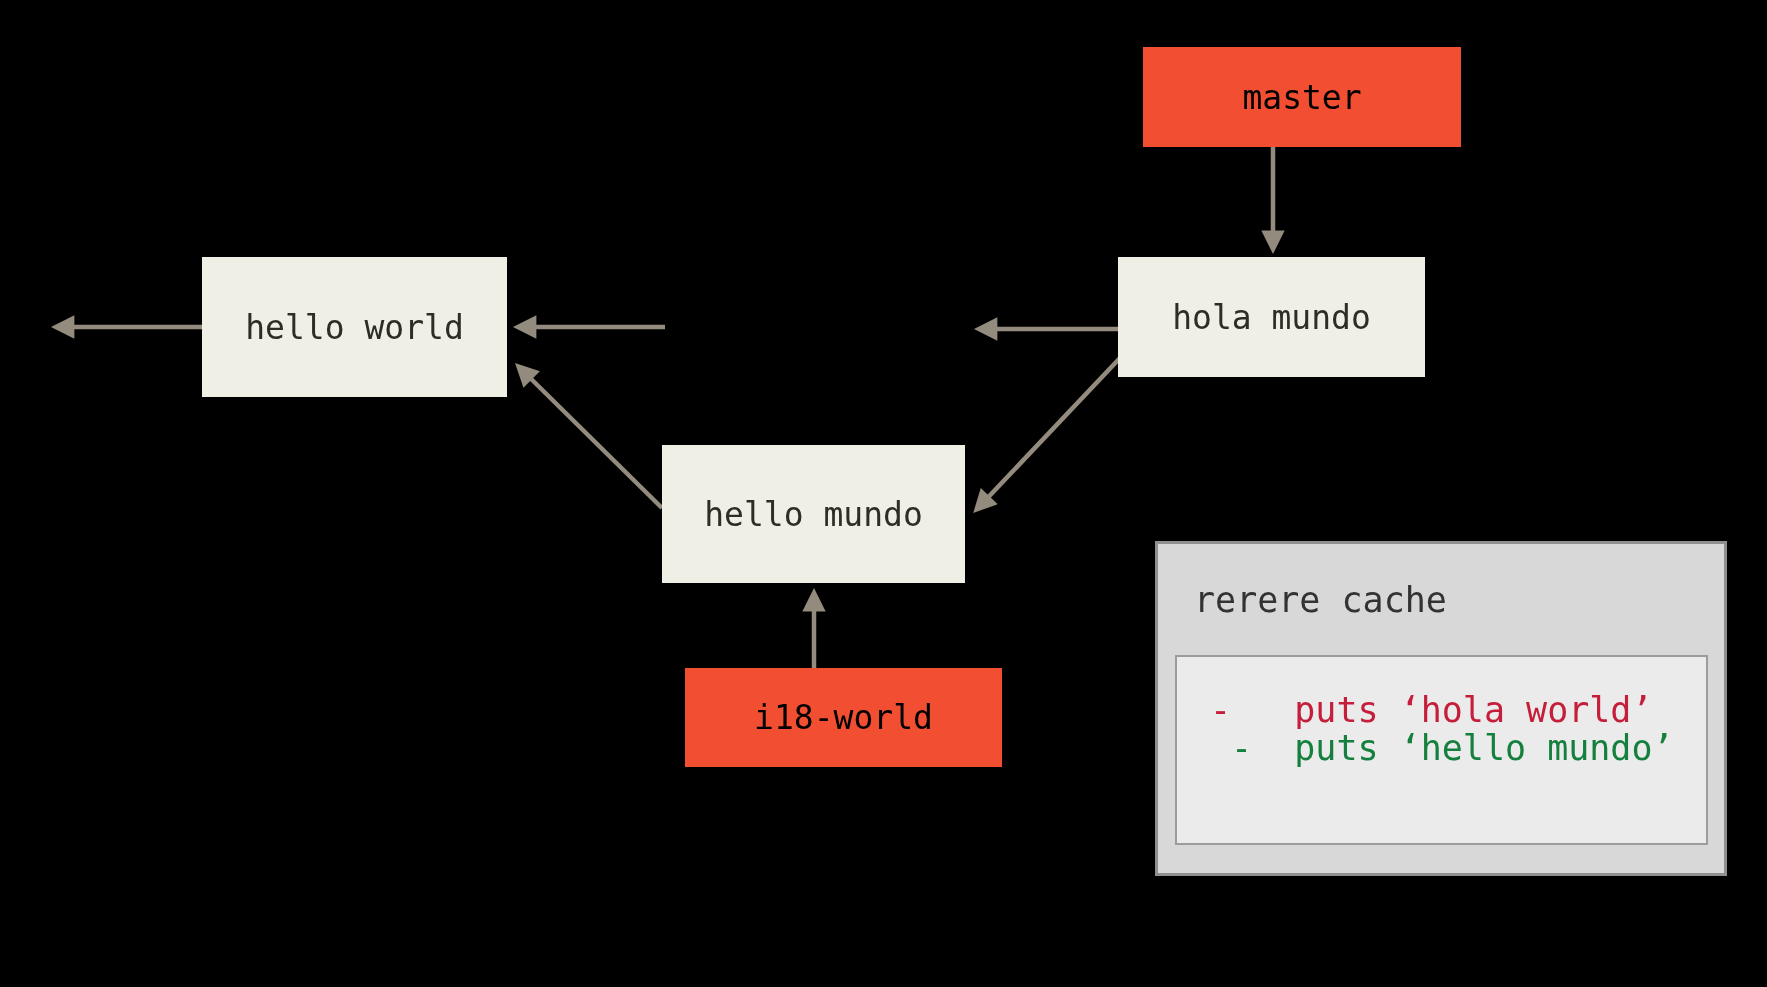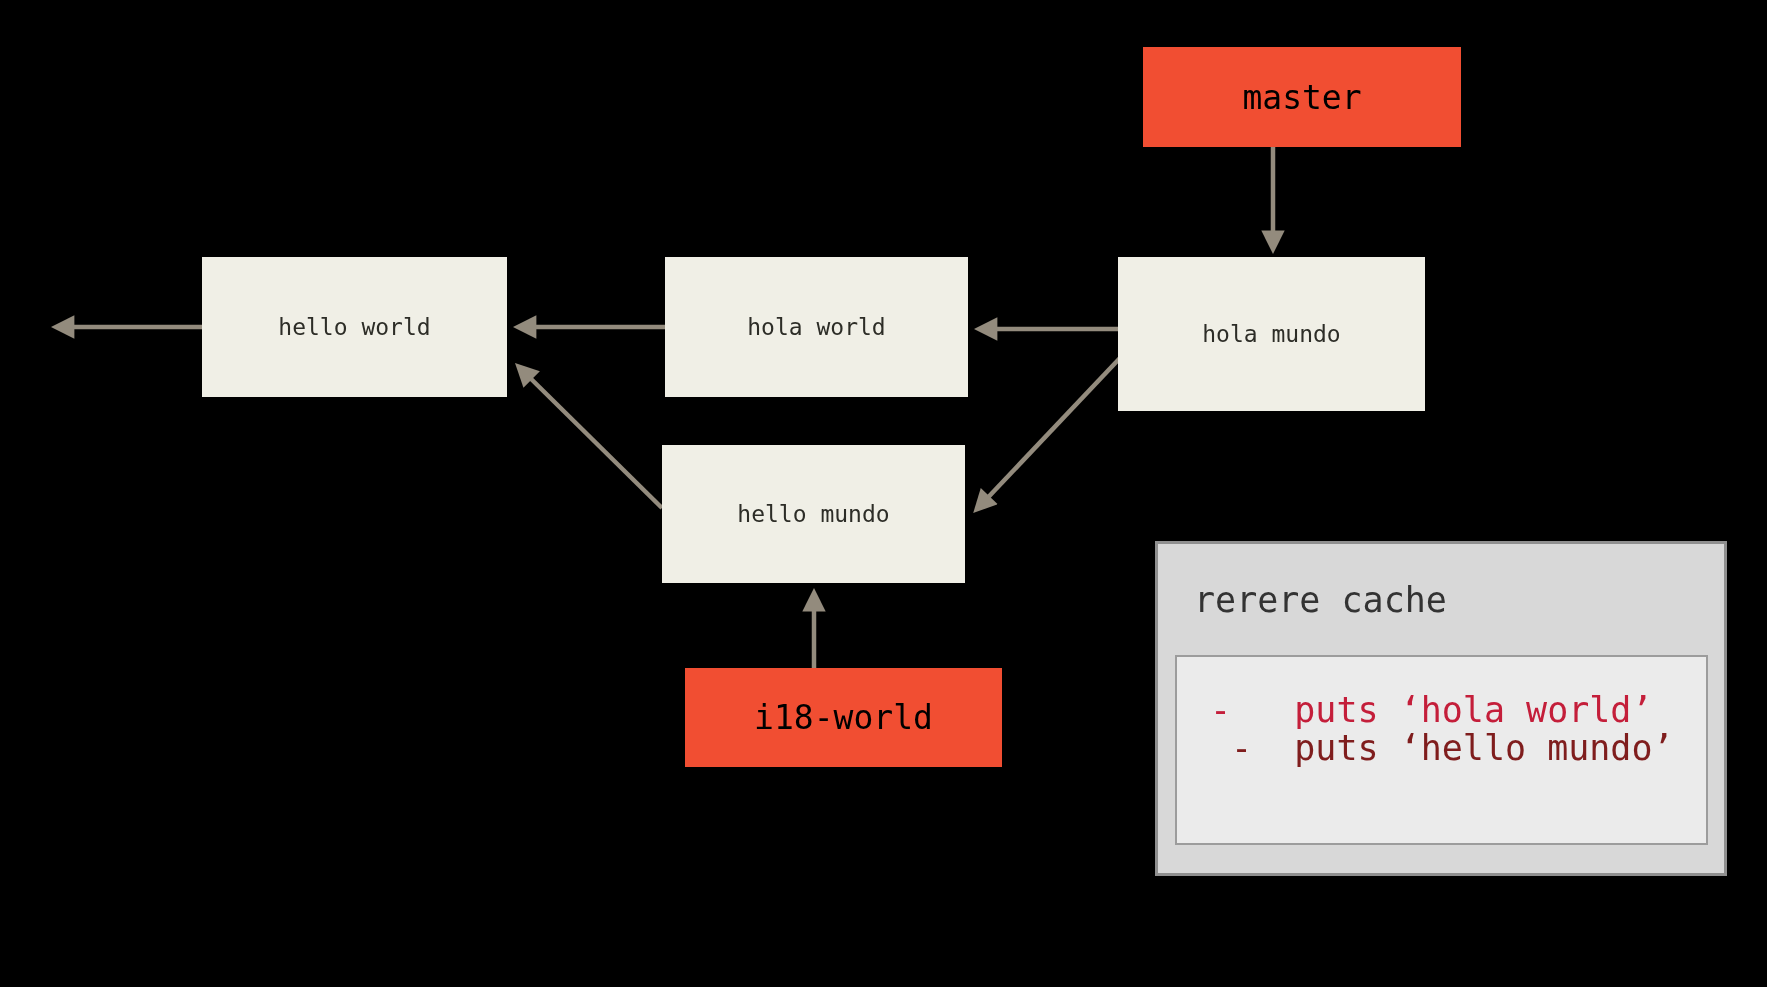--- a/index.html
+++ b/index.html
@@ -13,31 +13,31 @@
   }
   .stage *{box-sizing:border-box;}
   svg.arrows{position:absolute;left:0;top:0;z-index:1;}
   .box{
     position:absolute;z-index:2;
     display:flex;align-items:center;justify-content:center;
   }
   .commit{
     background:#f0efe6;
     color:#2d2d27;
-    font-size:23px;
+    font-size:33px;
   }
   .branch{
     background:#f14e32;
     color:#000000;
     font-size:33px;
   }
   
   .b-hello-world{left:202px;top:257px;width:305px;height:140px;}
   .b-hola-world {left:665px;top:257px;width:303px;height:140px;}
-  .b-hola-mundo {left:1118px;top:257px;width:307px;height:154px;}
+  .b-hola-mundo {left:1118px;top:257px;width:307px;height:120px;}
   .b-hello-mundo{left:662px;top:445px;width:303px;height:138px;}
   
   .b-master   {left:1143px;top:47px;width:318px;height:100px;}
   .b-i18-world{left:685px;top:668px;width:317px;height:99px;}
   
   .rerere{
     position:absolute;z-index:2;
     left:1155px;top:541px;width:572px;height:335px;
     background:#d8d8d8;
     border:3px solid #8f8f8f;
@@ -78,38 +78,35 @@
     <line x1="1118" y1="329" x2="981" y2="329" stroke="#938b7d" stroke-width="4.5" marker-end="url(#ah)"></line>
     <line x1="1273" y1="147" x2="1273" y2="247" stroke="#938b7d" stroke-width="4.5" marker-end="url(#ah)"></line>
     <line x1="1120" y1="358" x2="978" y2="508" stroke="#938b7d" stroke-width="4.5" marker-end="url(#ah)"></line>
     <line x1="662" y1="508" x2="520" y2="368" stroke="#938b7d" stroke-width="4.5" marker-end="url(#ah)"></line>
     <line x1="814" y1="668" x2="814" y2="595" stroke="#938b7d" stroke-width="4.5" marker-end="url(#ah)"></line>
   </svg>
 
   <div class="box commit b-hello-world">
     <span>hello world</span>
   </div>
-  <div class="box commit b-hola-world">
-    <span>hola world</span>
-  </div>
   <div class="box commit b-hola-mundo">
     <span>hola mundo</span>
   </div>
   <div class="box commit b-hello-mundo">
     <span>hello mundo</span>
   </div>
 
   <div class="box branch b-master">
     <span>master</span>
   </div>
   <div class="box branch b-i18-world">
     <span>i18-world</span>
   </div>
 
   <div class="rerere">
     <div class="rerere-title">rerere cache</div>
     <div class="rerere-inner">
       <div class="diff-line" style="color: rgb(196, 30, 58);">-   puts ‘hola world’</div>
-      <div class="diff-line" style="color: #7f1d1d;"> -  puts ‘hello mundo’</div>
+      <div class="diff-line" style="color: #15803d;"> -  puts ‘hello mundo’</div>
     </div>
   </div>
 
 </div>
 
 </body></html>

